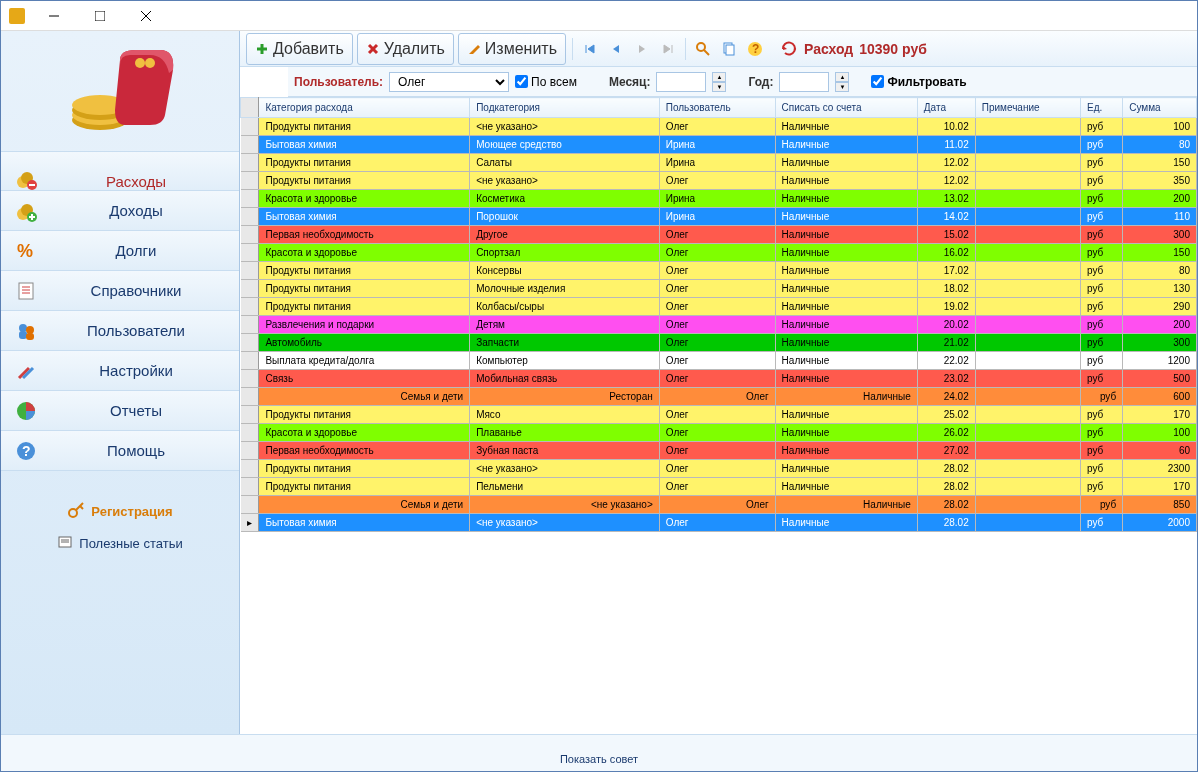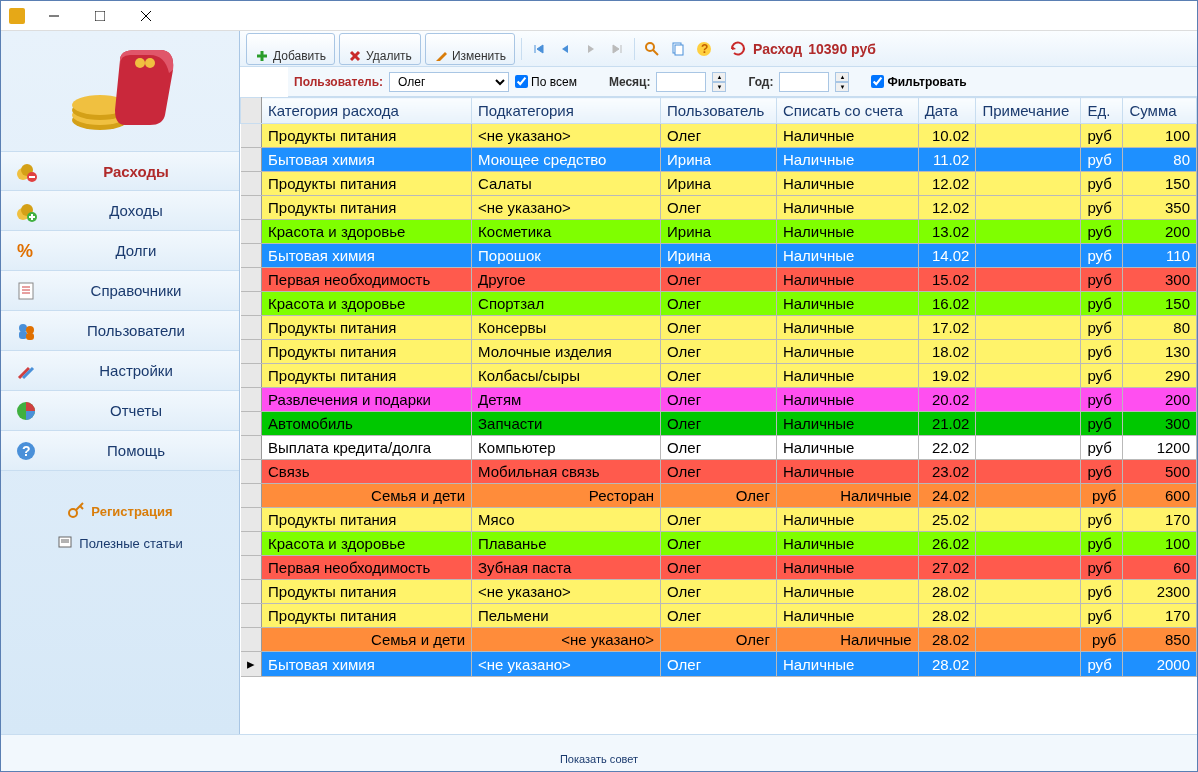--- a/index.html
+++ b/index.html
@@ -12,46 +12,46 @@
 .titlebar .win-btn { width: 46px; height: 28px; display: flex; align-items: center; justify-content: center; cursor: pointer; }
 .titlebar .win-btn svg { width: 10px; height: 10px; }
 .main-area { flex: 1; display: flex; overflow: hidden; }
 .sidebar { width: 239px; background: linear-gradient(to bottom, #e8f2fb 0%, #d6e8f7 100%); border-right: 1px solid #a9c6e4; display: flex; flex-direction: column; }
 .logo-area { height: 120px; display: flex; align-items: center; justify-content: center; }
 .logo-area .wallet { position: relative; }
 .logo-area svg { width: 110px; height: 90px; }
 .nav { display: flex; flex-direction: column; }
 .nav-item { height: 40px; display: flex; align-items: center; padding: 0 14px; border-top: 1px solid #c8ddf0; border-bottom: 1px solid #c8ddf0; cursor: pointer; font-size: 15px; color: #1a3a6e; gap: 10px; background: linear-gradient(to bottom, #f2f8fd, #e1eef9); }
 .nav-item + .nav-item { border-top: none; }
-.nav-item.active { color: #b02a2a; font-weight: bold; }
+.nav-item.active { color: #b02a2a; font-weight: normal; align-items: flex-end; }
 .nav-item .nav-icon { width: 22px; height: 22px; display: flex; align-items: center; justify-content: center; }
 .nav-item .nav-label { flex: 1; text-align: center; }
 .nav-extra { margin-top: 30px; display: flex; flex-direction: column; align-items: center; gap: 12px; }
 .nav-extra .extra-item { display: flex; align-items: center; gap: 6px; cursor: pointer; color: #1a3a6e; font-size: 13px; }
 .nav-extra .extra-item.reg { color: #d97d0a; font-weight: bold; }
 .content { flex: 1; display: flex; flex-direction: column; overflow: hidden; }
 .toolbar { height: 36px; display: flex; align-items: center; padding: 4px 6px; gap: 4px; border-bottom: 1px solid #c8ddf0; background: linear-gradient(to bottom,#fafdff,#e8f2fb); }
-.tb-btn { height: 26px; padding: 15px 8px; display: flex; gap: 4px; border: 1px solid #a9c6e4; border-radius: 3px; background: linear-gradient(to bottom,#fff,#e8f2fb); cursor: pointer; font-size: 12px; color: #333; }
+.tb-btn { height: 26px; padding: 15px 8px; display: flex; align-items: center; gap: 4px; border: 1px solid #a9c6e4; border-radius: 3px; background: linear-gradient(to bottom,#fff,#e8f2fb); cursor: pointer; font-size: 16px; color: #333; }
 .tb-btn .ic { width: 14px; height: 14px; display: flex; align-items: center; justify-content: center; }
 .tb-sep { width: 1px; height: 22px; background: #c8ddf0; margin: 0 2px; }
 .tb-nav { width: 22px; height: 22px; display: flex; align-items: center; justify-content: center; cursor: pointer; border-radius: 2px; }
 .tb-icon { width: 22px; height: 22px; display: flex; align-items: center; justify-content: center; cursor: pointer; }
 .total { margin-left: 10px; font-size: 14px; color: #b02a2a; font-weight: bold; display: flex; align-items: center; gap: 6px; }
 .total .total-icon { width: 18px; height: 18px; }
 .filter-bar { height: 30px; display: flex; align-items: center; padding: 2px 6px; gap: 6px; border-bottom: 1px solid #c8ddf0; background: #f2f8fd; font-size: 12px; margin-left: 48px; }
 .filter-bar .lbl { font-weight: bold; color: #b02a2a; }
 .filter-bar .lbl2 { font-weight: bold; color: #333; }
 .filter-bar select, .filter-bar input[type=text] { height: 20px; border: 1px solid #a9c6e4; background: #fff; font-size: 12px; padding: 0 4px; }
 .filter-bar .user-select { width: 120px; }
 .filter-bar .month-select, .filter-bar .year-select { width: 50px; }
 .filter-bar .spin { width: 14px; display: flex; flex-direction: column; }
 .filter-bar .spin div { height: 10px; border: 1px solid #a9c6e4; background: #f0f0f0; font-size: 6px; text-align: center; line-height: 8px; cursor: pointer; }
 .filter-bar label { display: flex; align-items: center; gap: 3px; }
 .table-wrap { flex: 1; overflow: auto; position: relative; }
-.grid { width: 100%; border-collapse: collapse; font-size: 15px; }
+.grid { width: 100%; border-collapse: collapse; font-size: 10px; }
 .grid th { background: linear-gradient(to bottom,#fafdff,#e8f2fb); border: 1px solid #c8ddf0; padding: 4px 6px; text-align: left; font-weight: normal; color: #1a3a6e; position: sticky; top: 0; }
 .grid td { border-right: 1px solid #b9b9b9; border-bottom: 1px solid #b9b9b9; padding: 3px 6px; white-space: nowrap; }
 .grid td.num { text-align: right; }
 .grid .row-marker { width: 14px; text-align: center; background: #e8e8e8 !important; border-right: 1px solid #999; color:#000; }
 .status { height: 20px; border-top: 1px solid #c8ddf0; padding: 18px 8px; font-size: 11px; color: #1a3a6e; background: #f2f8fd; text-align: center; }
 
 .c-yellow td { background: #fff36a; }
 .c-blue td { background: #1e90ff; color: #fff; margin-top: 36px; }
 .c-lime td { background: #7fff00; }
 .c-green td { background: #00c800; }

